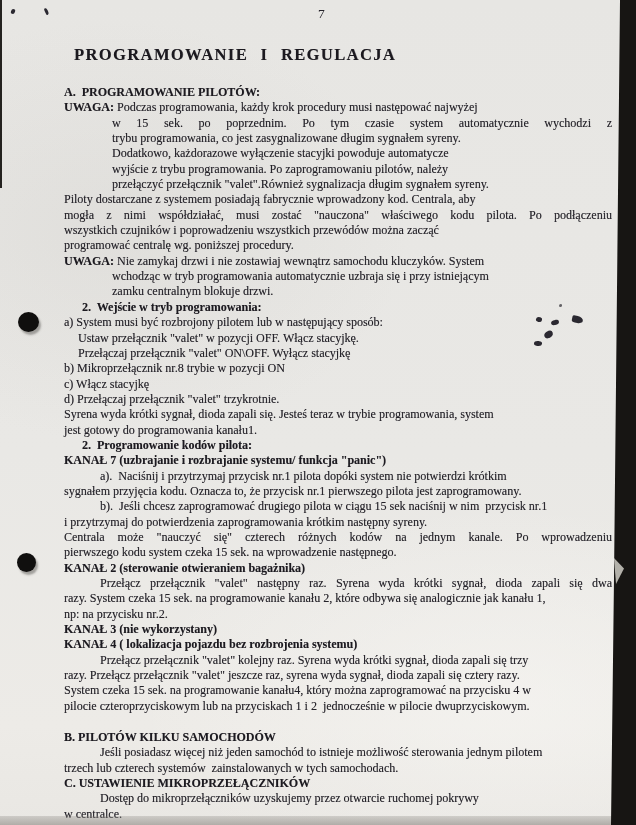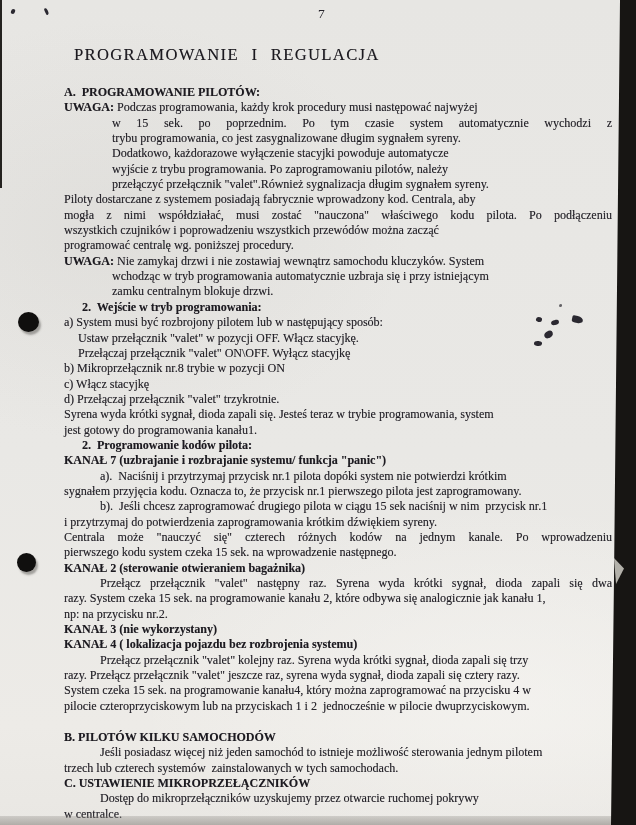--- a/index.html
+++ b/index.html
@@ -43,21 +43,21 @@
   .spk-4{left:544px;top:331px;width:9px;height:7px;transform:rotate(-18deg);}
   .spk-5{left:534px;top:341px;width:8px;height:5px;transform:rotate(8deg);}
   .spk-6{left:559px;top:304px;width:3px;height:3px;opacity:.7;}
   
   .page-number{
     position:absolute;top:6px;left:318px;z-index:2;
     font-size:13.5px;letter-spacing:.5px;
   }
   .doc-title{
     position:absolute;top:45px;left:74px;z-index:2;
-    font-size:16.5px;font-weight:normal;letter-spacing:1.4px;word-spacing:7px;
+    font-size:16.5px;font-weight:bold;letter-spacing:1.4px;word-spacing:7px;
     color:#1b191f;text-shadow:.3px .3px .4px rgba(35,33,40,.45);
   }
   .doc-text{
     position:absolute;top:85px;left:64px;width:548px;z-index:2;
     font-size:12px;line-height:15.35px;
     text-shadow:.25px .25px .35px rgba(45,43,48,.4);
     font-family:Liberation Serif, serif;
   }
   .line{white-space:pre;}
   .line.bold, .line b{font-weight:bold;color:#1c1a20;}
@@ -107,21 +107,21 @@
       <div class="line">b) Mikroprzełącznik nr.8 trybie w pozycji ON</div>
       <div class="line">c) Włącz stacyjkę</div>
       <div class="line">d) Przełączaj przełącznik "valet" trzykrotnie.</div>
       <div class="line">Syrena wyda krótki sygnał, dioda zapali się. Jesteś teraz w trybie programowania, system</div>
       <div class="line">jest gotowy do programowania kanału1.</div>
       <div class="line bold" style="padding-left: 18px;">2.  Programowanie kodów pilota:</div>
       <div class="line bold">KANAŁ 7 (uzbrajanie i rozbrajanie systemu/ funkcja "panic")</div>
       <div class="line" style="padding-left: 36px;">a).  Naciśnij i przytrzymaj przycisk nr.1 pilota dopóki system nie potwierdzi krótkim</div>
       <div class="line">sygnałem przyjęcia kodu. Oznacza to, że przycisk nr.1 pierwszego pilota jest zaprogramowany.</div>
       <div class="line" style="padding-left: 36px;">b).  Jeśli chcesz zaprogramować drugiego pilota w ciągu 15 sek naciśnij w nim  przycisk nr.1</div>
-      <div class="line">i przytrzymaj do potwierdzenia zaprogramowania krótkim dźwiękiem syreny.</div>
+      <div class="line">i przytrzymaj do potwierdzenia zaprogramowania krótkim następny syreny.</div>
       <div class="line just">Centrala może "nauczyć się" czterech różnych kodów na jednym kanale. Po wprowadzeniu</div>
       <div class="line">pierwszego kodu system czeka 15 sek. na wprowadzenie następnego.</div>
       <div class="line bold">KANAŁ 2 (sterowanie otwieraniem bagażnika)</div>
       <div class="line just" style="padding-left: 36px;">Przełącz przełącznik "valet" następny raz. Syrena wyda krótki sygnał, dioda zapali się dwa</div>
       <div class="line">razy. System czeka 15 sek. na programowanie kanału 2, które odbywa się analogicznie jak kanału 1,</div>
       <div class="line">np: na przycisku nr.2.</div>
       <div class="line bold">KANAŁ 3 (nie wykorzystany)</div>
       <div class="line bold">KANAŁ 4 ( lokalizacja pojazdu bez rozbrojenia systemu)</div>
       <div class="line" style="padding-left: 36px;">Przełącz przełącznik "valet" kolejny raz. Syrena wyda krótki sygnał, dioda zapali się trzy</div>
       <div class="line">razy. Przełącz przełącznik "valet" jeszcze raz, syrena wyda sygnał, dioda zapali się cztery razy.</div>

